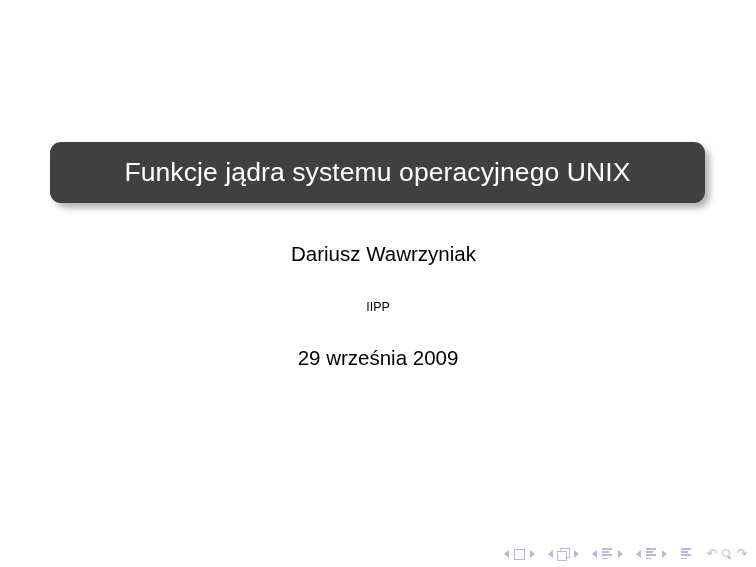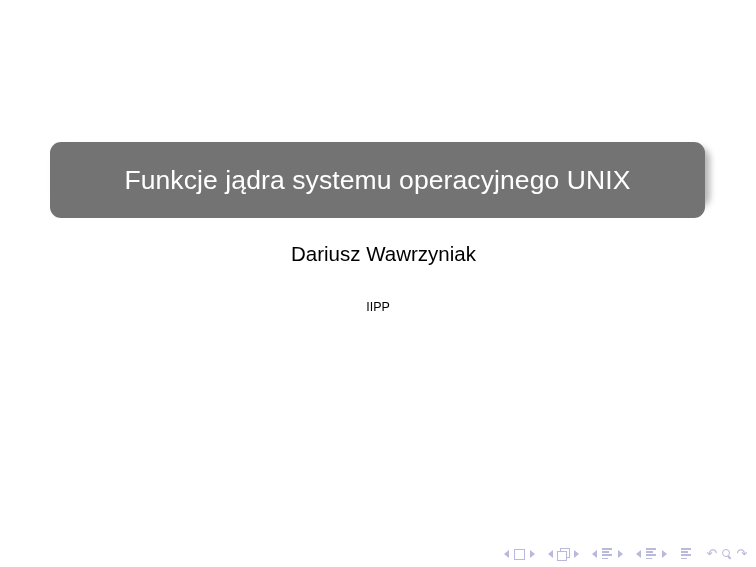--- a/index.html
+++ b/index.html
@@ -38,23 +38,23 @@
     height: 61px;
     border-radius: 12px;
     background: rgba(120,120,125,0.55);
     filter: blur(3px);
   }
   .title-box {
     position: absolute;
     left: 0;
     top: 0;
     width: 655px;
-    height: 76px;
+    height: 61px;
     border-radius: 11px;
-    background: #737373;
+    background: #404040;
     display: flex;
     align-items: center;
     justify-content: center;
   }
   .title-text {
     color: #ffffff;
     font-size: 26.5px;
     font-weight: 400;
     letter-spacing: 0.1px;
     line-height: 1;
@@ -185,20 +185,21 @@
     <div class="title-shadow"></div>
     <div class="title-box">
       <span class="title-text">Funkcje jądra systemu operacyjnego UNIX</span>
     </div>
   </div>
 
   <div class="meta author">Dariusz Wawrzyniak</div>
 
   <div class="meta institute">IIPP</div>
 
+  <div class="meta date">29 września 2009</div>
 
   <div class="navbar">
 
     <div class="nav-group">
       <span class="tri left"></span>
       <span class="sym sym-slide"></span>
       <span class="tri right"></span>
     </div>
 
     <div class="nav-group">

